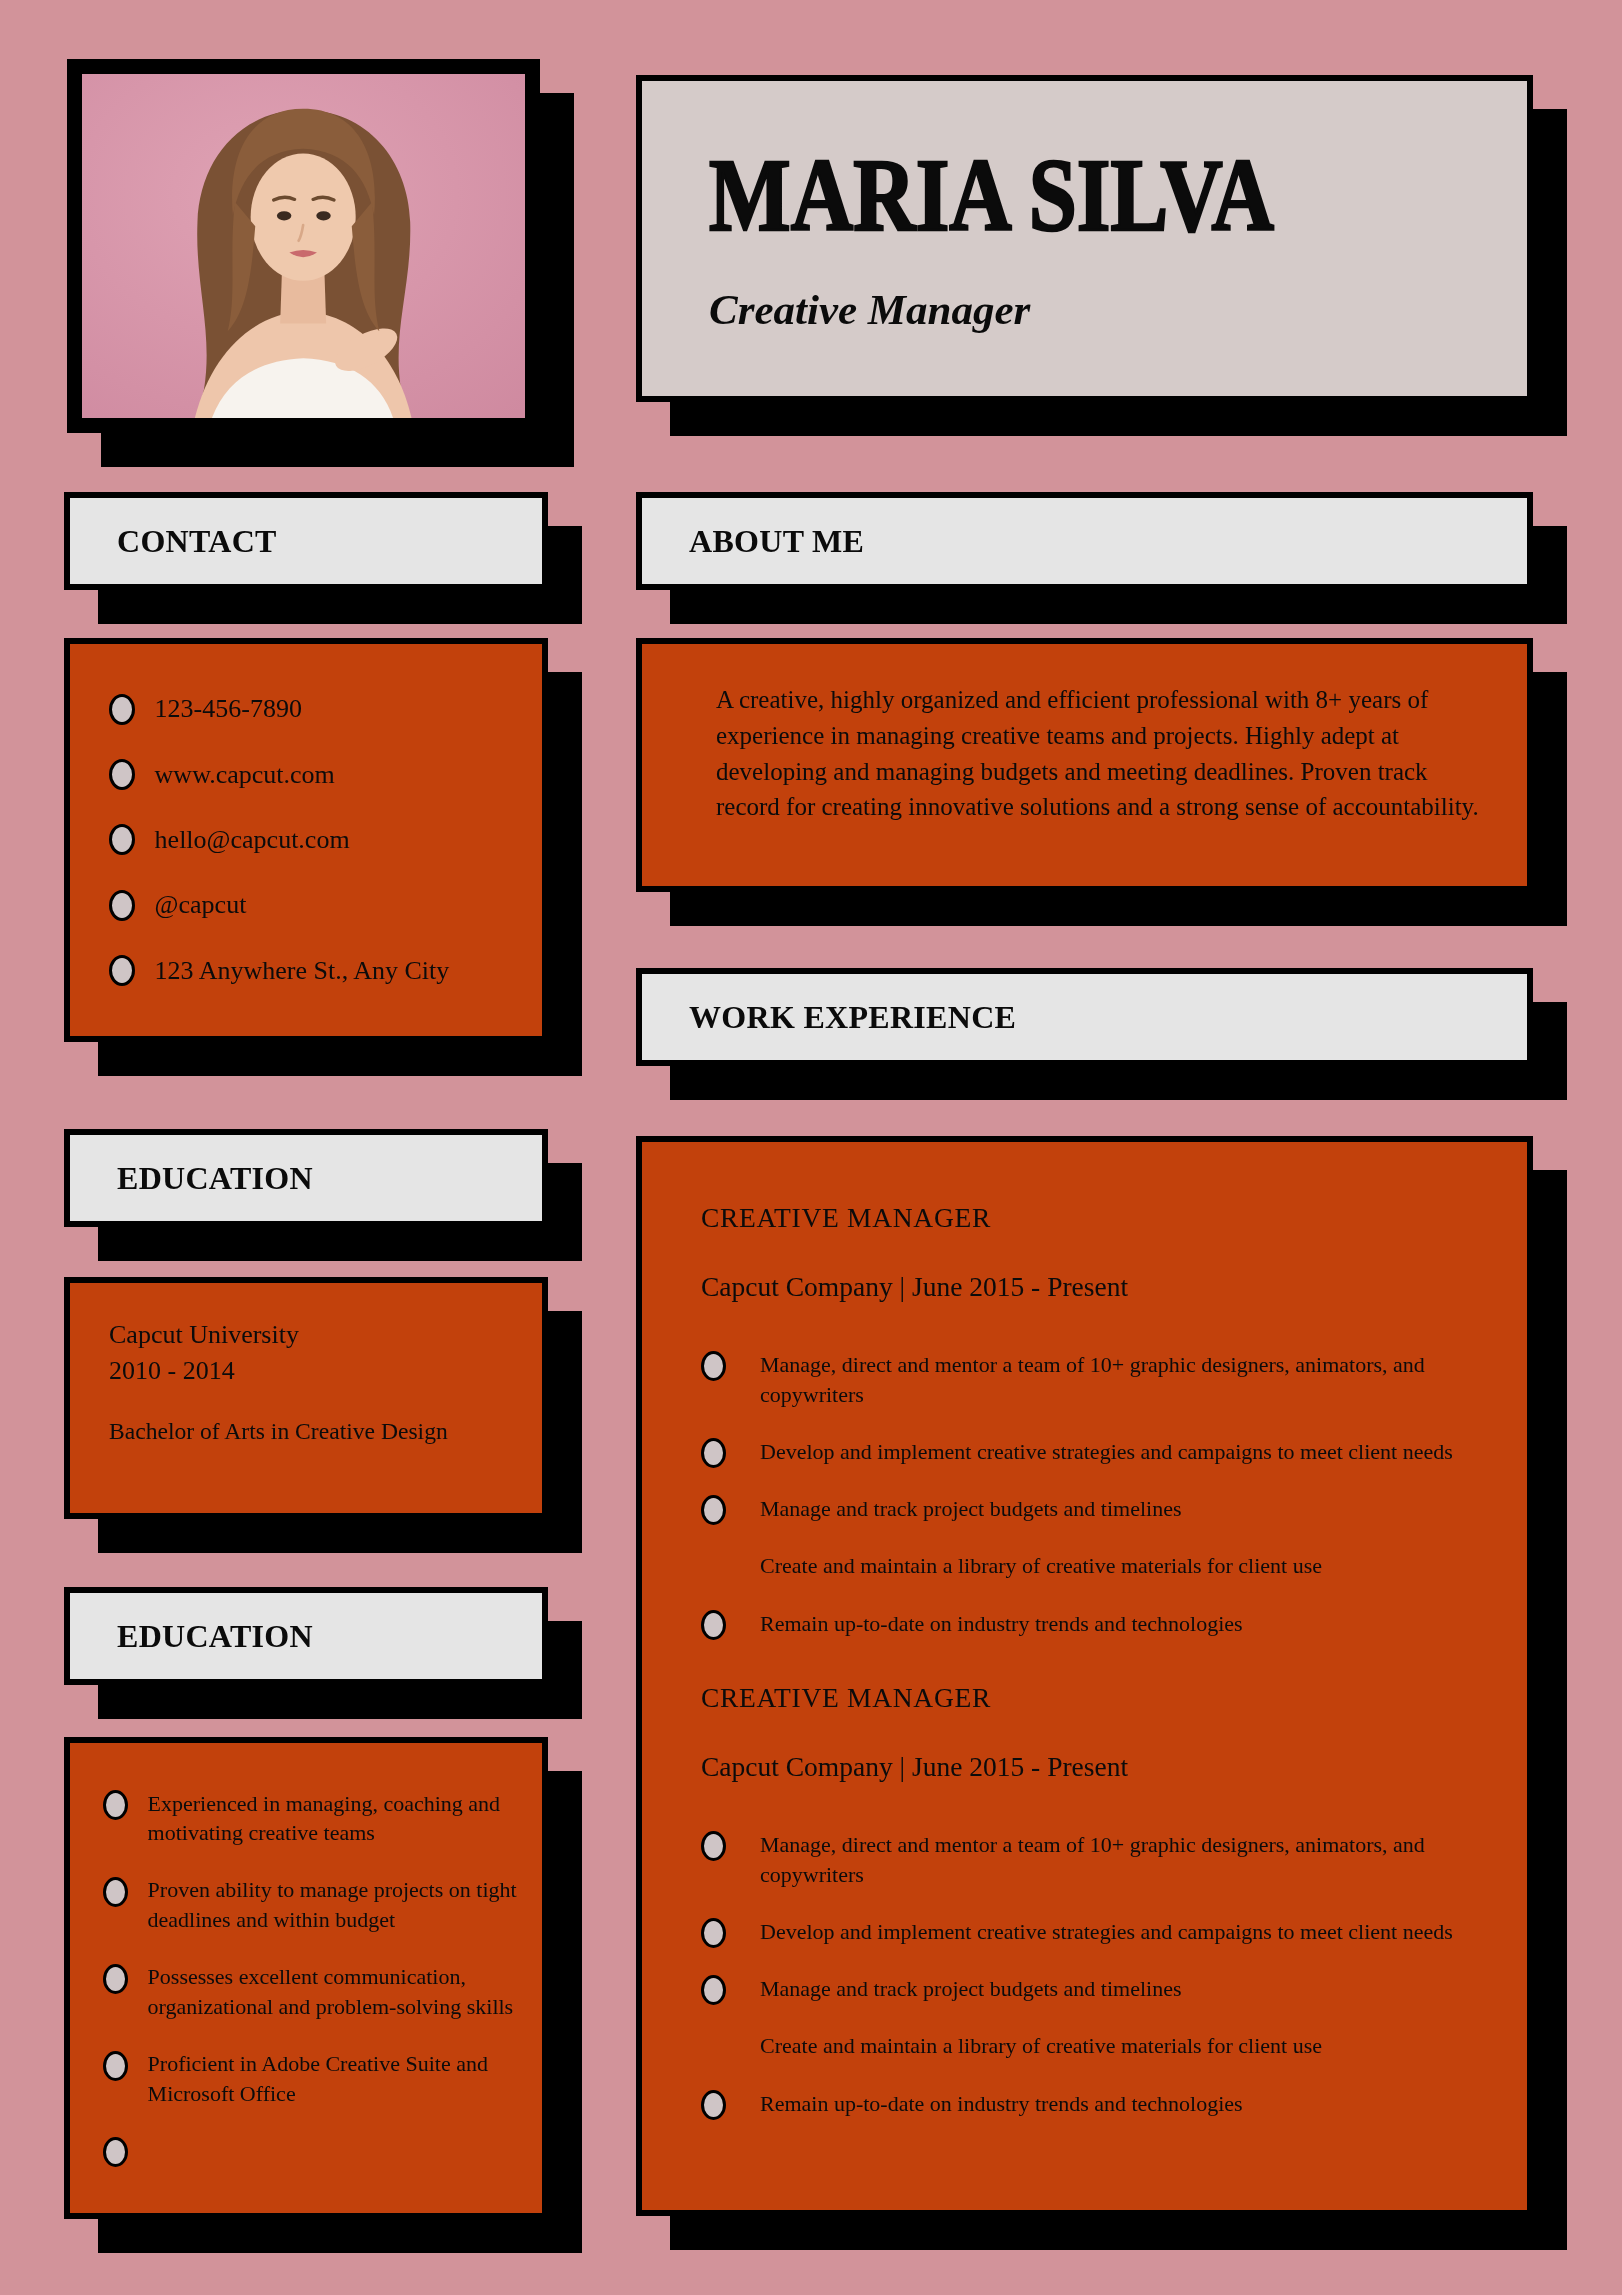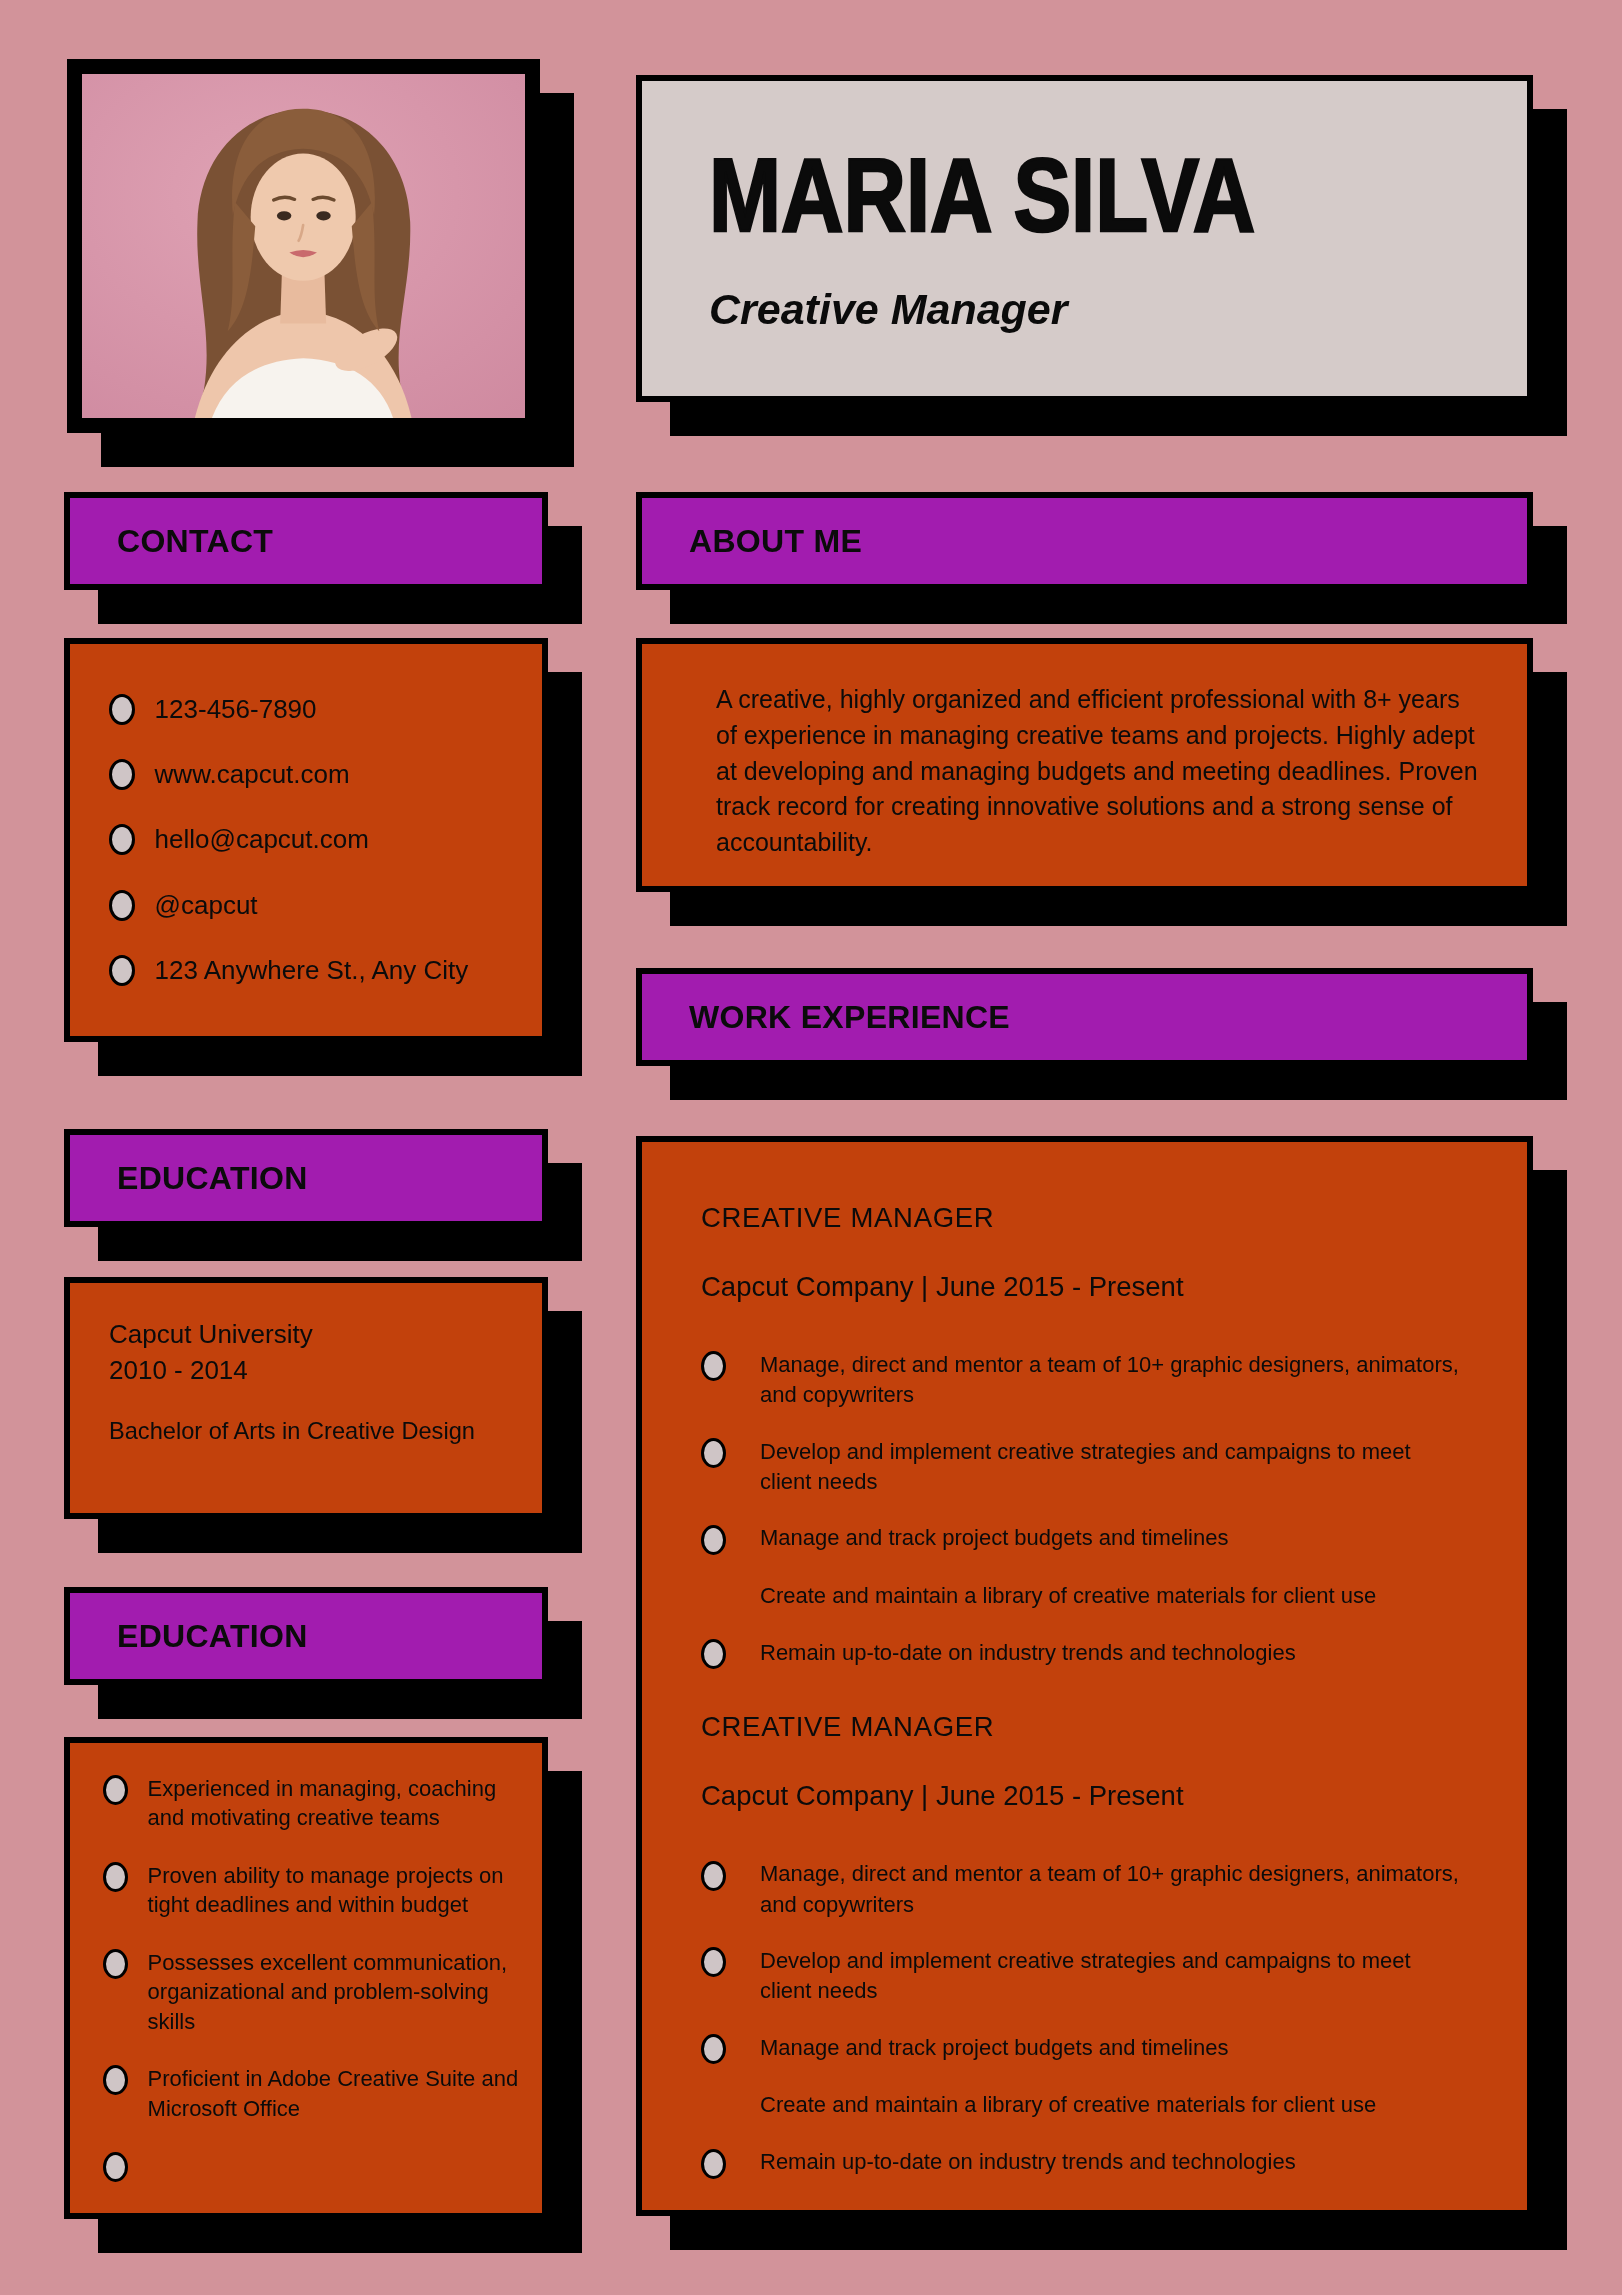--- a/index.html
+++ b/index.html
@@ -1,21 +1,21 @@
 <!DOCTYPE html>
 <html style="font-size:10.5px"><head>
 <meta charset="utf-8">
 <style>
   html,body{margin:0;padding:0;background:#d2939a;}
   .page{
     position:relative;width:1592px;height:2295px;background:#d2939a;
-    font-family:Liberation Sans, sans-serif;color:#0b0b0b;overflow:hidden;
+    font-family:Liberation Serif, serif;color:#0b0b0b;overflow:hidden;
   }
   .sbox{position:absolute;box-sizing:border-box;border:6.5px solid #000;box-shadow:34px 34px 0 0 #000;}
-  .bar{background:#a21caf;display:flex;align-items:center;padding-left:47px;}
+  .bar{background:#e5e5e5;display:flex;align-items:center;padding-left:47px;}
   .bar-title{font-size:32px;font-weight:700;letter-spacing:0.3px;}
   .panel{background:#c2410c;}
 
   
   .photo-frame{position:absolute;left:67px;top:59px;width:473px;height:374px;
     box-sizing:border-box;border:15.7px solid #000;box-shadow:34px 34px 0 0 #000;background:#d893a7;overflow:hidden;}
   .photo-frame svg{display:block;width:100%;height:100%;}
 
   
   .namebox{left:636px;top:75px;width:897px;height:327px;background:#d5cbc9;

